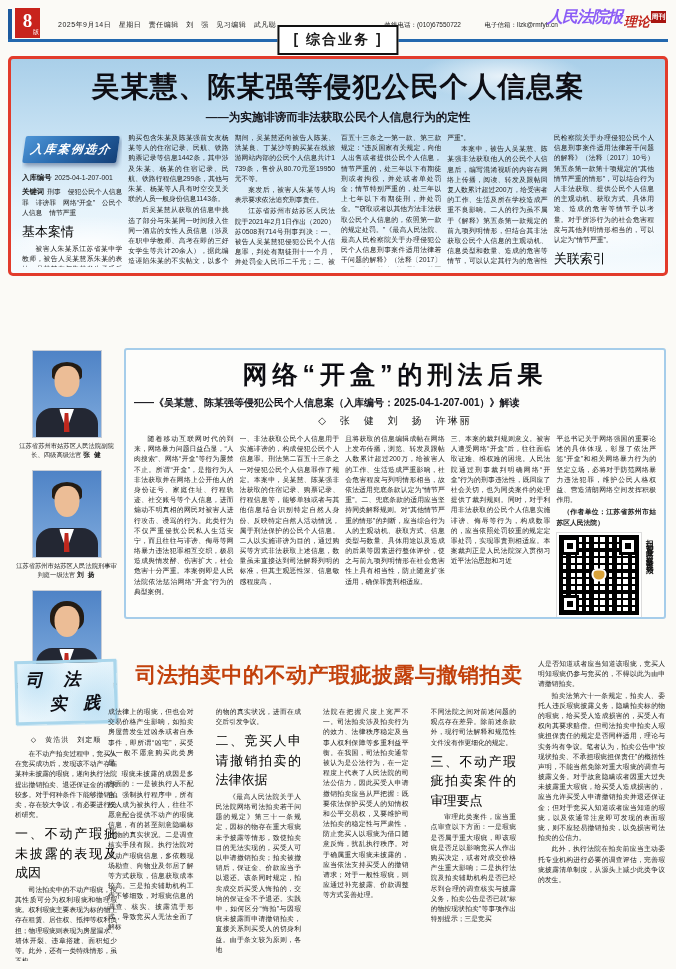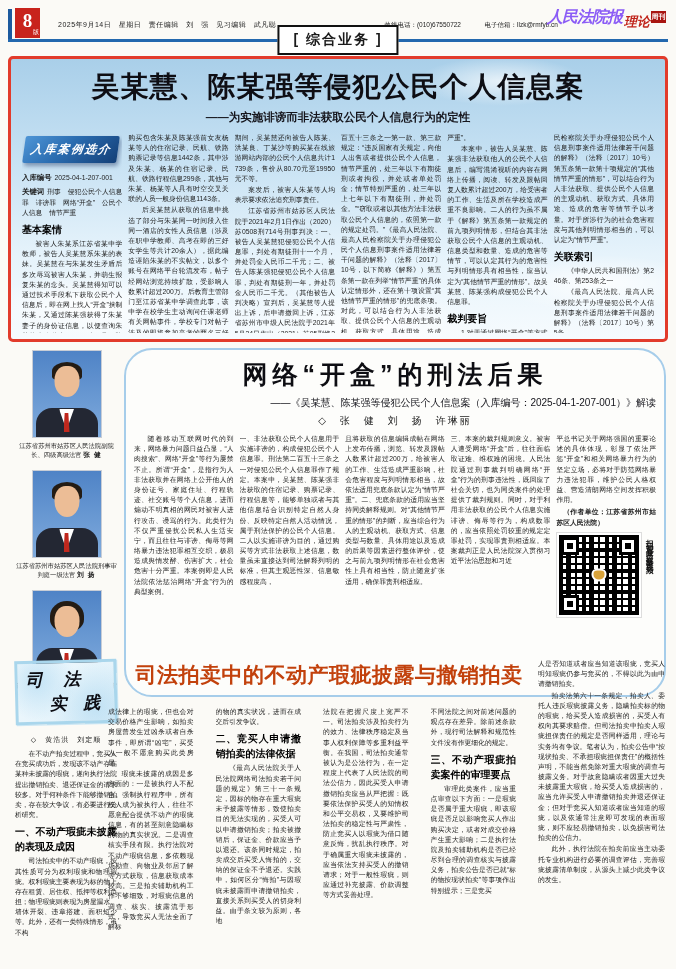--- a/index.html
+++ b/index.html
@@ -15,56 +15,56 @@
   .blue-rule{position:absolute;left:8px;right:8px;top:39px;height:2.5px;background:#2368ae}
   .section-box{position:absolute;left:50%;top:25px;transform:translateX(-50%);background:#fff;border:2.5px solid #111;padding:4px 14px;font-size:14px;font-weight:bold;letter-spacing:2px;z-index:3;white-space:nowrap}
   .contact{position:absolute;top:21px;font-size:6.5px;color:#222}
   .hotline{right:215px}.email{right:118px}
   .masthead{position:absolute;right:10px;top:7px;display:flex;align-items:flex-start;z-index:2}
   .mast-main{font-family:Liberation Mono, monospace;font-style:italic;font-weight:900;font-size:16px;color:#8b5cf6;letter-spacing:-1px}
   .mast-script{font-family:"Liberation Serif",serif;font-style:italic;font-weight:bold;font-size:13px;color:#c0241a;margin:6px 1px 0 2px}
   .mast-badge{width:15px;margin-top:4px;background:#a81510;color:#fff;font-size:7px;line-height:1.1;text-align:center;padding:2px 0;font-weight:bold}
 
   
-  .case-box{position:absolute;left:8px;top:56px;width:660px;height:286px;border:3px solid #e23b2b;border-radius:5px;overflow:hidden;
+  .case-box{position:absolute;left:8px;top:56px;width:660px;height:220px;border:3px solid #e23b2b;border-radius:5px;overflow:hidden;
     background:
       radial-gradient(ellipse 140px 45px at 12% 88%,rgba(255,255,255,.95),rgba(255,255,255,0) 70%),
       radial-gradient(ellipse 160px 50px at 55% 96%,rgba(255,255,255,.9),rgba(255,255,255,0) 70%),
       radial-gradient(ellipse 150px 40px at 90% 80%,rgba(255,255,255,.85),rgba(255,255,255,0) 70%),
       radial-gradient(ellipse 120px 35px at 75% 8%,rgba(255,255,255,.7),rgba(255,255,255,0) 70%),
       linear-gradient(180deg,#a9cfe9 0%,#c6e1f3 35%,#e6f3fb 70%,#f6fbfe 100%)}
   .case-title{margin-top:9px;text-align:center;font-size:28px;font-weight:900;color:#0e0e14;letter-spacing:1px}
   .case-subtitle{text-align:center;font-size:11.5px;font-weight:bold;color:#15151c;margin-top:4px}
   .case-cols{position:absolute;left:11px;right:11px;top:74px;bottom:6px;display:flex;gap:6px}
 
   .col{flex:1;overflow:hidden;font-size:6.8px;line-height:1.5;text-align:justify;word-break:break-all;color:#1c1c1c}
   .flow-p{text-indent:2em;margin:0 0 1px}
   .flow-p.cont{text-indent:0}
-  .flow-h{font-size:10px;font-weight:bold;margin:4px 0 2px;color:#000}
+  .flow-h{font-size:13px;font-weight:normal;margin:4px 0 2px;color:#000}
   .flow-kv{margin:1px 0 3px}
   .flow-kv b{font-size:7.4px;margin-right:3px}
   .inkb-badge{width:94%;background:linear-gradient(135deg,#4e95d6 0%,#2a6cb0 45%,#143f77 100%);color:#fff;font-style:italic;font-weight:bold;font-size:11.5px;letter-spacing:2px;text-align:center;padding:5px 2px;transform:skewX(-8deg);border-radius:2px;box-shadow:2px 3px 4px rgba(10,30,80,.4);margin:3px 0 9px 2px}
 
   
   .judges{position:absolute;left:14px;top:350px;width:105px}
   .judge-card{margin-bottom:10px;text-align:center}
   .judge-photo{width:70px;height:88px;margin:0 auto 3px;background:linear-gradient(180deg,#4f83c6,#7fabdd);position:relative;overflow:hidden;border:1px solid #c8cdd6}
   .hair{position:absolute;top:11px;left:50%;transform:translateX(-50%);width:30px;height:18px;background:#241c14;border-radius:50% 50% 20% 20%}
   .female .hair{top:10px;width:34px;height:30px;border-radius:50% 50% 38% 38%}
   .head{position:absolute;top:15px;left:50%;transform:translateX(-50%);width:25px;height:31px;background:#ecbd96;border-radius:46% 46% 52% 52%}
   .suit{position:absolute;bottom:-7px;left:50%;transform:translateX(-50%);width:62px;height:36px;background:#232733;border-radius:16px 16px 0 0}
   .shirt{position:absolute;bottom:7px;left:50%;transform:translateX(-50%);width:15px;height:21px;background:#fff;clip-path:polygon(0 0,100% 0,50% 100%)}
   .tie{position:absolute;bottom:5px;left:50%;transform:translateX(-50%);width:6px;height:19px;background:#c0281e;clip-path:polygon(20% 0,80% 0,100% 100%,0 100%)}
   .judge-cap{font-size:6.3px;line-height:1.45;text-align:center;color:#222}
   .judge-cap b{font-size:6.8px;letter-spacing:1px}
 
   
-  .analysis{position:absolute;left:124px;top:348px;width:542px;height:349px;border:2px solid #a6cdea;border-radius:28px;padding:8px 8px 15px;overflow:hidden;background:#fdfdfb}
+  .analysis{position:absolute;left:124px;top:348px;width:542px;height:271px;border:2px solid #a6cdea;border-radius:3px;padding:8px 8px 15px;overflow:hidden;background:#fdfdfb}
   .an-title{text-align:center;font-size:25px;font-weight:900;letter-spacing:5px;color:#0d0d12}
-  .an-subtitle{text-align:right;font-size:10px;font-weight:normal;margin-top:5px;color:#15151c}
+  .an-subtitle{text-align:left;font-size:10px;font-weight:bold;margin-top:5px;color:#15151c}
   .an-authors{text-align:center;font-size:10px;margin-top:4px;letter-spacing:2px;color:#222}
   .an-cols{display:flex;gap:6px;margin-top:6px;height:218px}
   .author-unit{font-weight:bold;text-indent:1em;margin-top:2px}
   .qr-wrap{display:flex;margin-top:5px;justify-content:center}
   .qr{width:84px;height:84px;position:relative;background-color:#fff;border:2px solid #fff;outline:1px solid #ddd;
     background-image:
       repeating-linear-gradient(0deg,#000 0 4px,rgba(0,0,0,0) 4px 8px,#000 8px 10px,rgba(0,0,0,0) 10px 15px,#000 15px 17px,rgba(0,0,0,0) 17px 21px),
       repeating-linear-gradient(90deg,#000 0 4px,#fff 4px 7px,#000 7px 12px,#fff 12px 16px,#000 16px 18px,#fff 18px 23px)}
   .finder{position:absolute;width:18px;height:18px;border:3px solid #000;background:#fff}
   .finder::after{content:"";position:absolute;left:3px;top:3px;width:6px;height:6px;background:#000}

